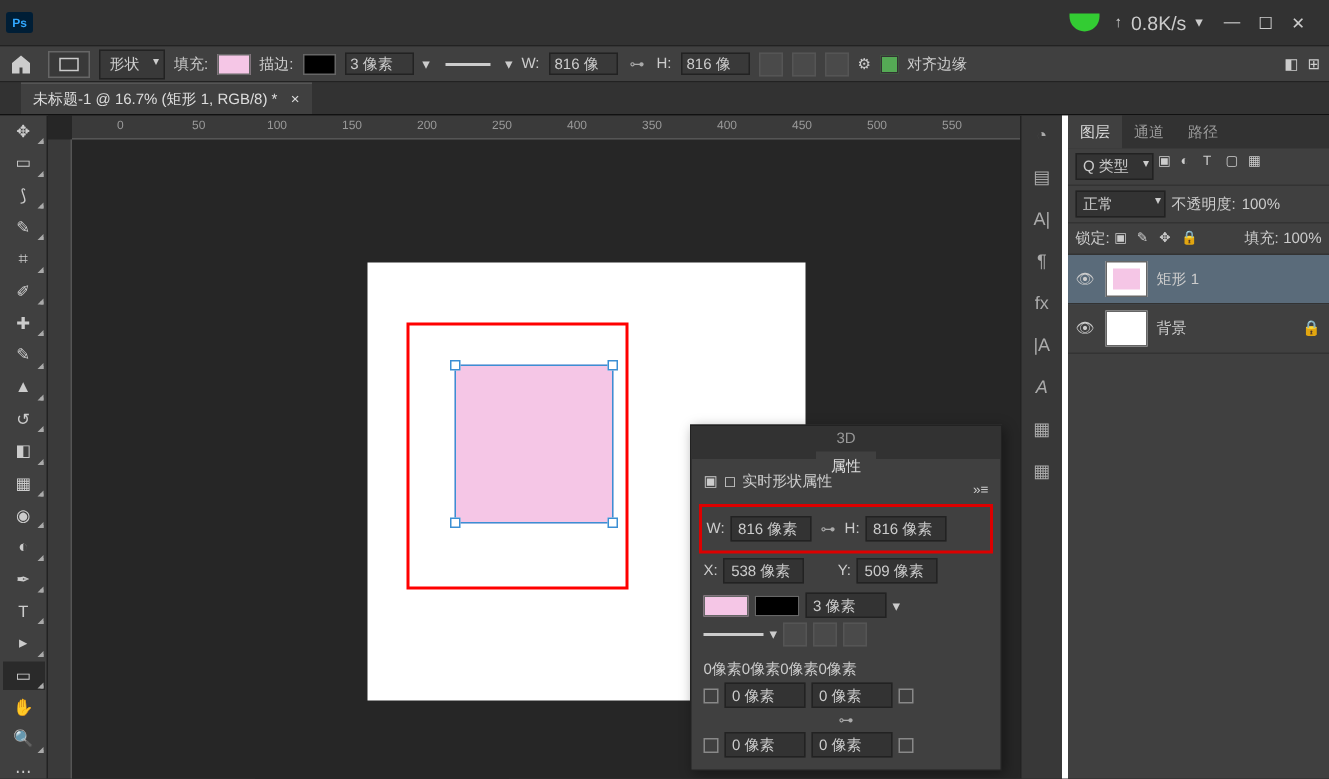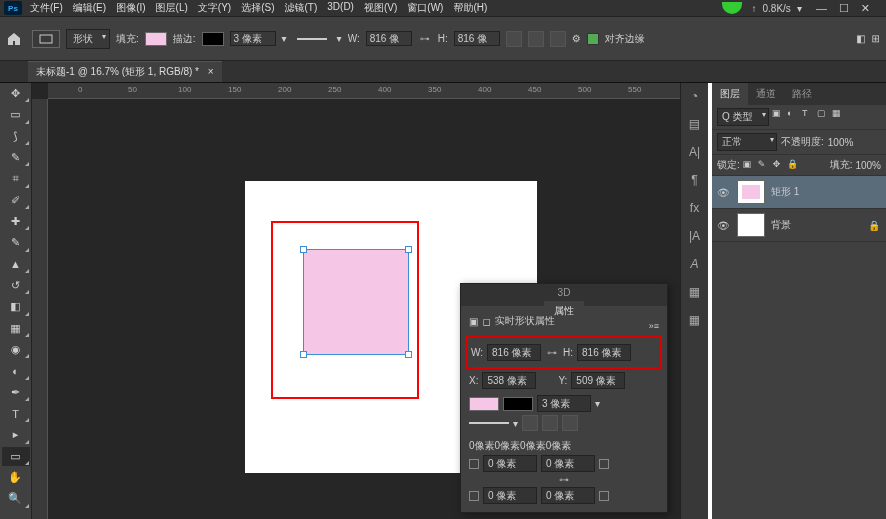--- a/index.html
+++ b/index.html
@@ -1,44 +1,44 @@
 <!DOCTYPE html>
 <html><head>
 <meta charset="utf-8">
 <style>
 * { margin:0; padding:0; box-sizing:border-box; font-family:"Microsoft YaHei",Arial,sans-serif; }
 body { background:#323232; width:886px; height:519px; overflow:hidden; color:#ccc; font-size:10px; position:relative; }
 
 
-.titlebar { height:17px; background:#323232; display:flex; align-items:center; border-bottom:1px solid #222; }
+.titlebar { height:31px; background:#323232; display:flex; align-items:center; border-bottom:1px solid #222; }
 .ps-logo { width:18px; height:14px; background:#001e36; color:#31a8ff; font-weight:bold; font-size:8px; display:flex; align-items:center; justify-content:center; margin:0 4px; border-radius:2px; }
 .menu { display:flex; gap:2px; }
 .menu-item { padding:2px 4px; font-size:10px; color:#ddd; cursor:pointer; }
 .status-area { margin-left:auto; display:flex; align-items:center; gap:6px; padding-right:8px; }
-.speed { font-size:10px; color:#ccc; }
+.speed { font-size:13px; color:#ccc; }
 .win-ctrl { display:flex; gap:12px; padding:0 8px; font-size:11px; color:#ccc; }
 .green-dot { width:20px; height:12px; background:#3c3; border-radius:0 0 10px 10px; margin-right:4px; }
 
 
-.optbar { height:44px; background:#404040; display:flex; align-items:center; padding:0 6px; gap:6px; border-bottom:1px solid #222; }
+.optbar { height:24px; background:#404040; display:flex; align-items:center; padding:0 6px; gap:6px; border-bottom:1px solid #222; }
 .home-icon { width:16px; height:16px; margin-right:4px; }
 .tool-preview { width:28px; height:18px; border:1px solid #666; background:#393939; display:flex; align-items:center; justify-content:center; }
 .shape-dd { background:#393939; border:1px solid #222; padding:2px 16px 2px 6px; font-size:10px; position:relative; }
 .shape-dd::after { content:"▾"; position:absolute; right:3px; top:2px; font-size:8px; }
 .label { font-size:10px; color:#ccc; }
 .swatch { width:22px; height:14px; border:1px solid #666; display:inline-block; }
 .swatch.pink { background:#f5c6e6; }
 .swatch.black { background:#000; }
 .num-input { background:#393939; border:1px solid #222; color:#ccc; width:46px; padding:1px 3px; font-size:10px; }
 .opt-icon { width:16px; height:16px; background:#4a4a4a; border:1px solid #555; }
 .chk { width:12px; height:12px; background:#5a5; border:1px solid #333; }
 .panel-toggle { margin-left:auto; display:flex; gap:6px; }
 
 
-.tabbar { height:22px; background:#323232; display:flex; align-items:flex-end; padding-left:28px; border-bottom:1px solid #111; }
+.tabbar { height:22px; background:#323232; display:flex; align-items:flex-end; padding-left:14px; border-bottom:1px solid #111; }
 .doc-tab { background:#404040; padding:3px 8px; font-size:10px; color:#ddd; border-top:1px solid #555; }
 
 
 .main { display:flex; height:448px; }
 .toolbar { width:32px; background:#404040; display:flex; flex-direction:column; border-right:1px solid #222; }
 .tool { width:28px; height:20px; margin:1px auto; display:flex; align-items:center; justify-content:center; color:#ccc; font-size:11px; position:relative; }
 .tool.active { background:#2a2a2a; }
 .tool.has-sub::after { content:""; position:absolute; right:1px; bottom:1px; border:2px solid transparent; border-right-color:#aaa; border-bottom-color:#aaa; width:0; height:0; }
 
 .canvas-area { flex:1; background:#262626; position:relative; overflow:hidden; }
@@ -88,33 +88,20 @@
 .thumb .mini { position:absolute; inset:4px; background:#f5c6e6; }
 .lock { margin-left:auto; }
 
 svg { display:block; }
 </style>
 </head>
 <body>
 
 <div class="titlebar">
   <div class="ps-logo">Ps</div>
-  <div class="menu">
-    <span class="menu-item">文件(F)</span>
-    <span class="menu-item">编辑(E)</span>
-    <span class="menu-item">图像(I)</span>
-    <span class="menu-item">图层(L)</span>
-    <span class="menu-item">文字(Y)</span>
-    <span class="menu-item">选择(S)</span>
-    <span class="menu-item">滤镜(T)</span>
-    <span class="menu-item">3D(D)</span>
-    <span class="menu-item">视图(V)</span>
-    <span class="menu-item">窗口(W)</span>
-    <span class="menu-item">帮助(H)</span>
-  </div>
   <div class="status-area">
     <div class="green-dot"></div>
     <span>↑</span>
     <span class="speed">0.8K/s</span>
     <span>▾</span>
     <div class="win-ctrl">
       <span>—</span>
       <span>☐</span>
       <span>✕</span>
     </div>

